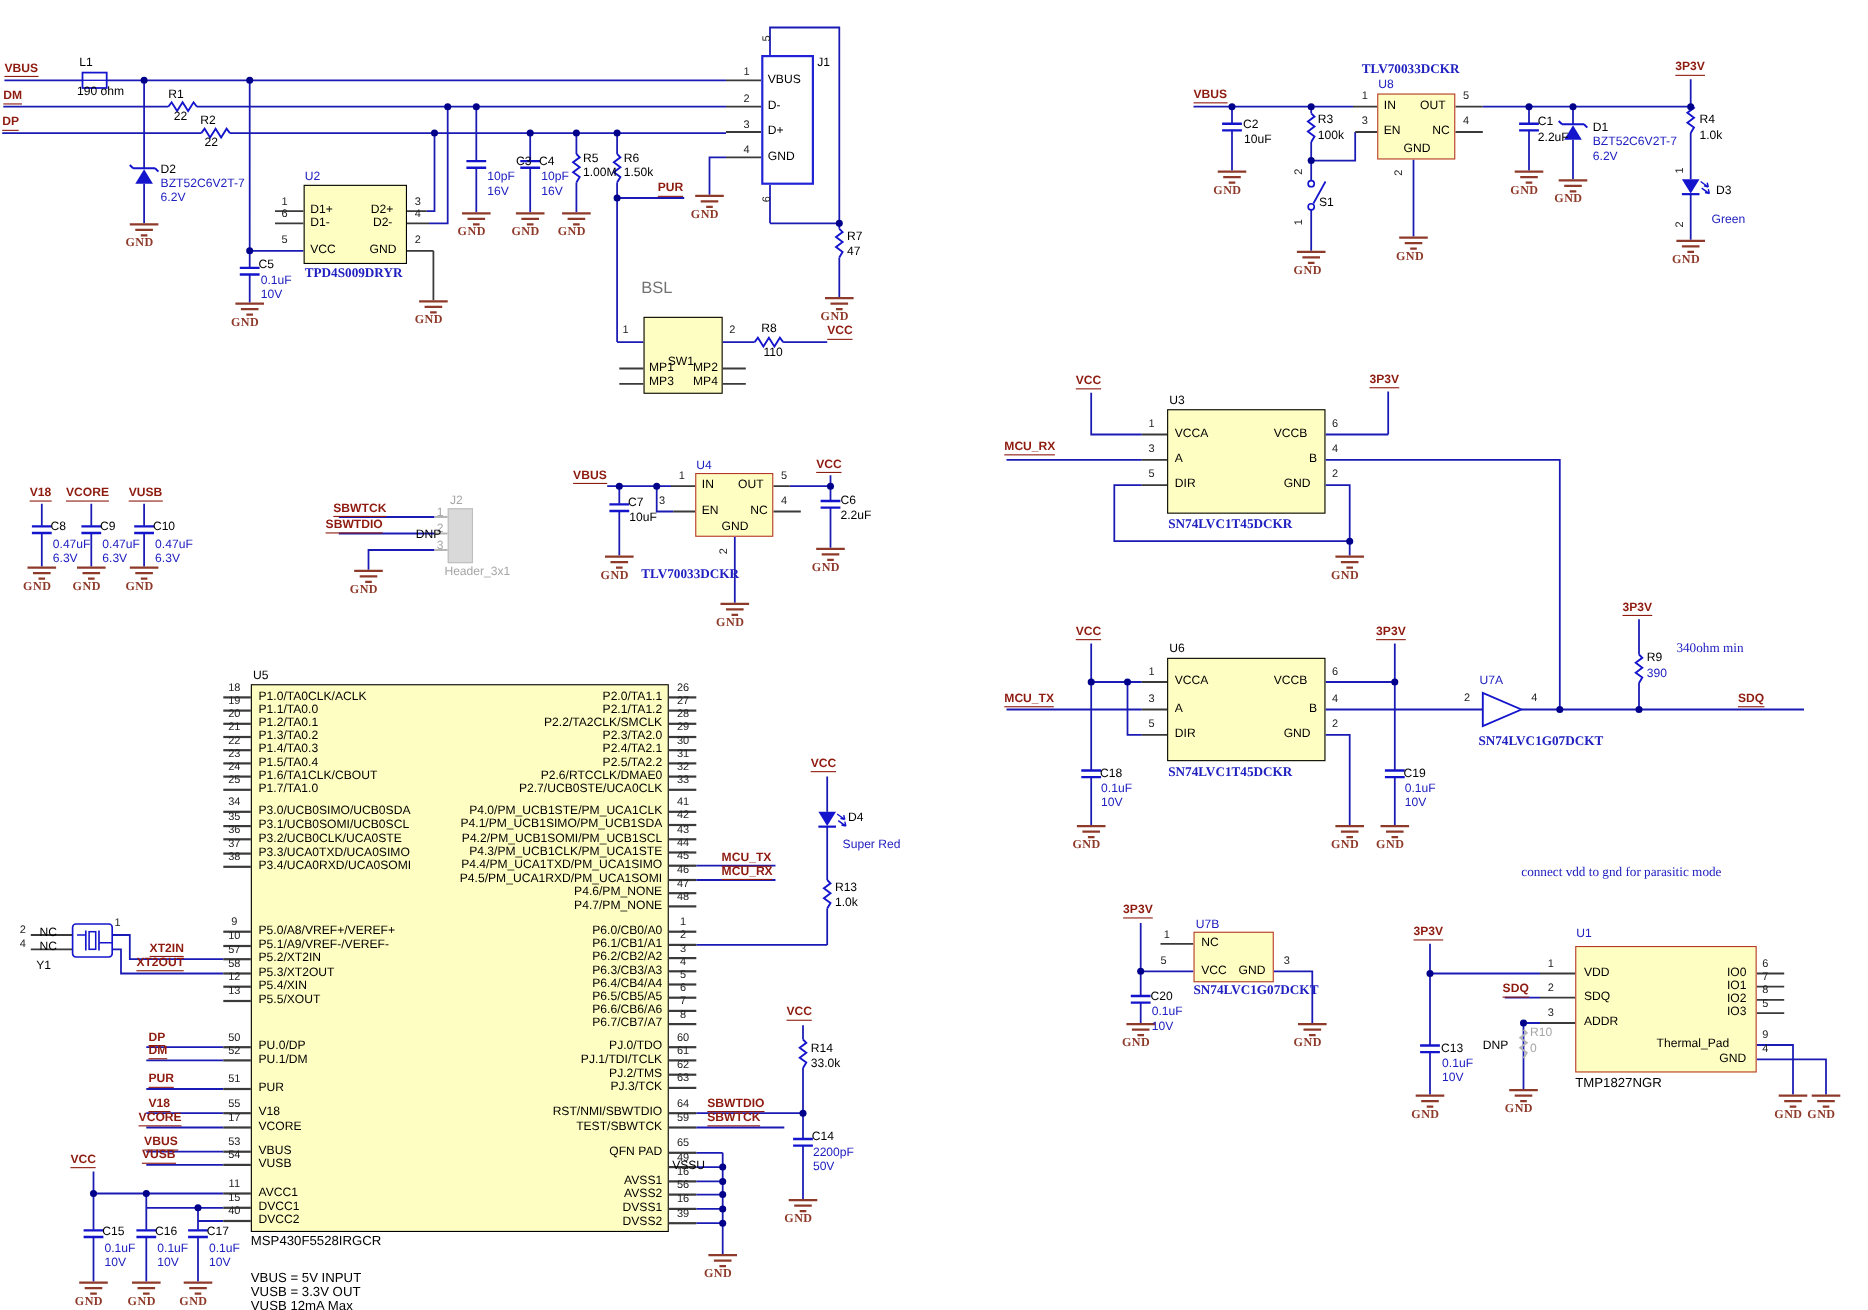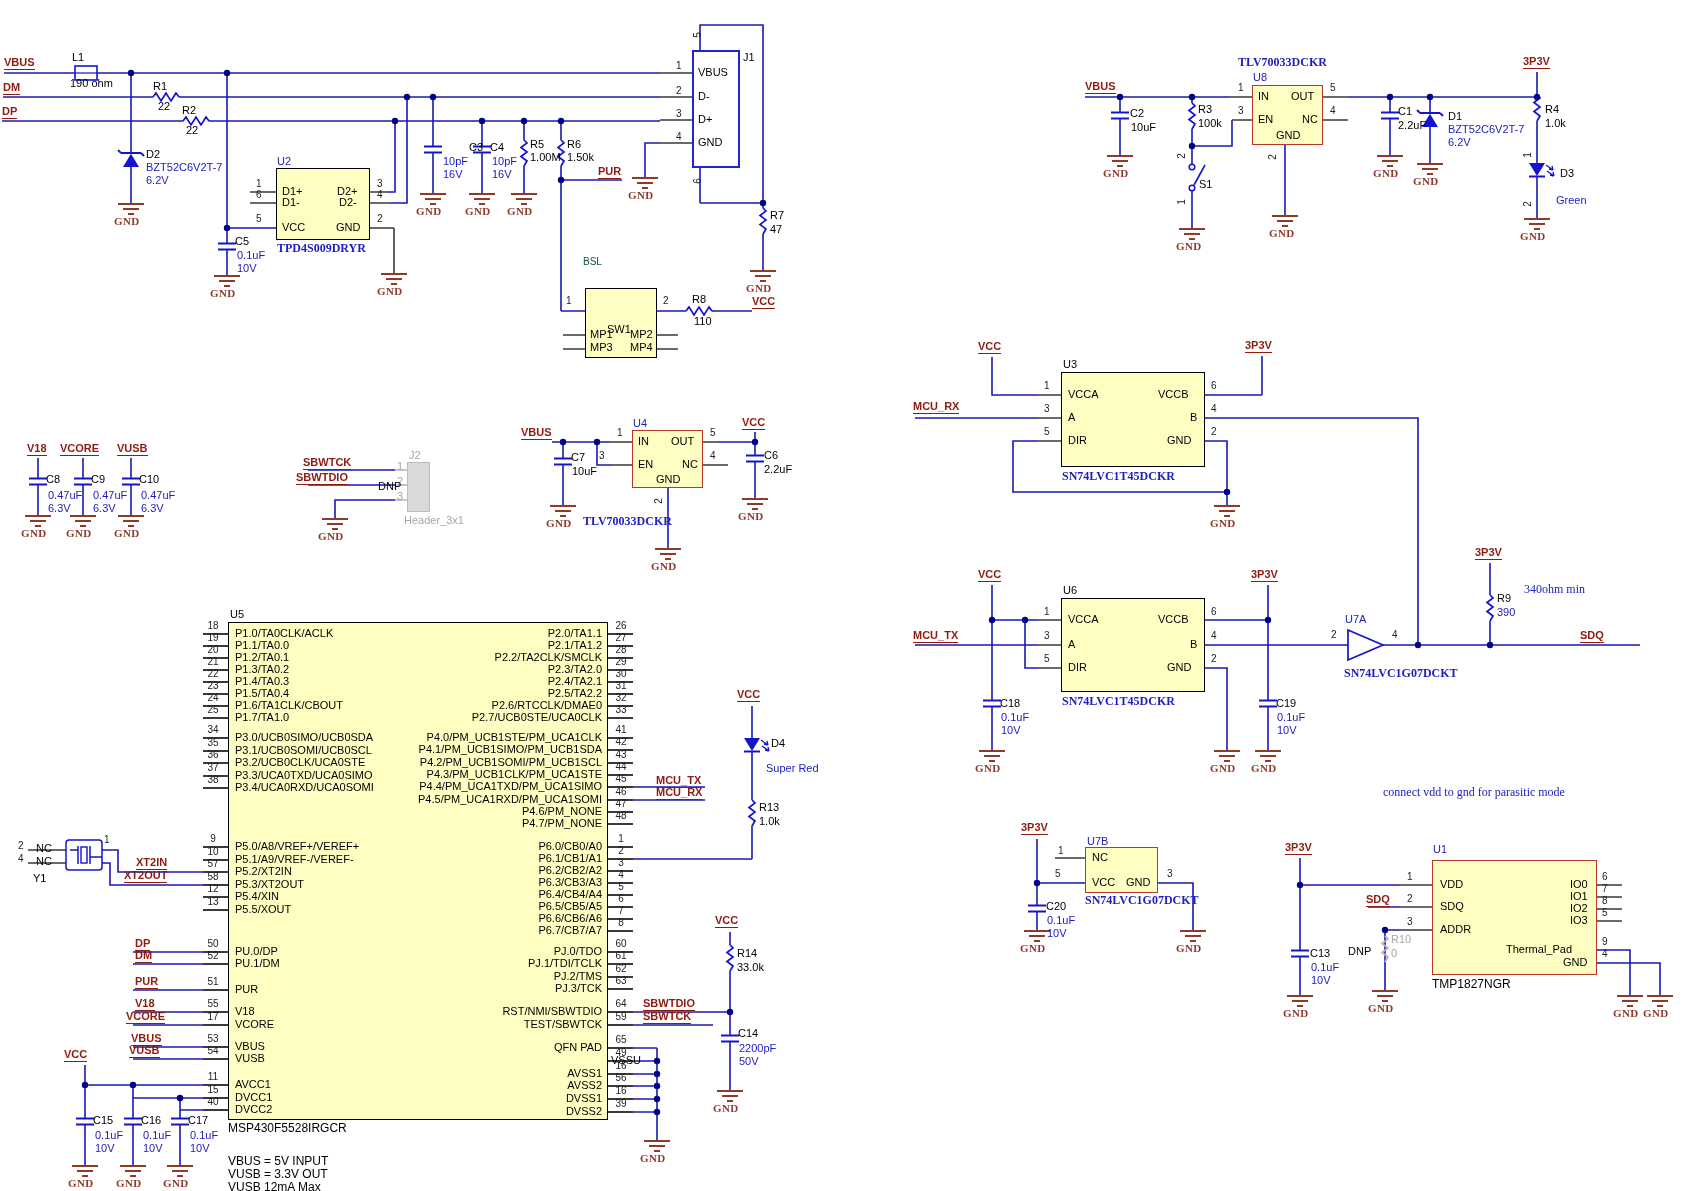--- a/index.html
+++ b/index.html
@@ -13,21 +13,21 @@
   .vb{color:#2020c0;}
   .vk{color:#000;}
   .pn{font-size:10px;color:#222;line-height:10px;}
   .pin{color:#000;}
   .pinr{text-align:right;}
   .pb{color:#2020c0;font-family:"Liberation Serif",serif;font-weight:bold;font-size:12px;}
   .pk{color:#000;font-size:12px;}
   .nb{color:#2020c0;font-family:"Liberation Serif",serif;font-size:12px;}
   .gnd{color:#8e3a2a;font-family:"Liberation Serif",serif;font-weight:bold;font-size:11px;letter-spacing:.4px;}
   .gy{color:#a6a6a6;}
-  .blg{color:#14532d;font-size:10px;text-align:right;}
+  .blg{color:#737373;font-size:15px;text-align:right;}
   .rot{transform:rotate(-90deg);transform-origin:center center;}
   .ctr{text-align:center;}
   .icbox{position:absolute;background:#fffec2;border:1.6px solid #000;box-sizing:border-box;}
   .icbox-red{position:absolute;background:#fffec2;border:1.6px solid #b5382a;box-sizing:border-box;}
   .connbox{position:absolute;background:#fff;border:2px solid #2323d6;box-sizing:border-box;}
   .greybox{position:absolute;background:#d9d9d9;border:1px solid #bdbdbd;box-sizing:border-box;}
   .stub{position:absolute;width:25px;height:1.6px;background:#3a3a3a;}
 </style>
 </head>
 <body>

